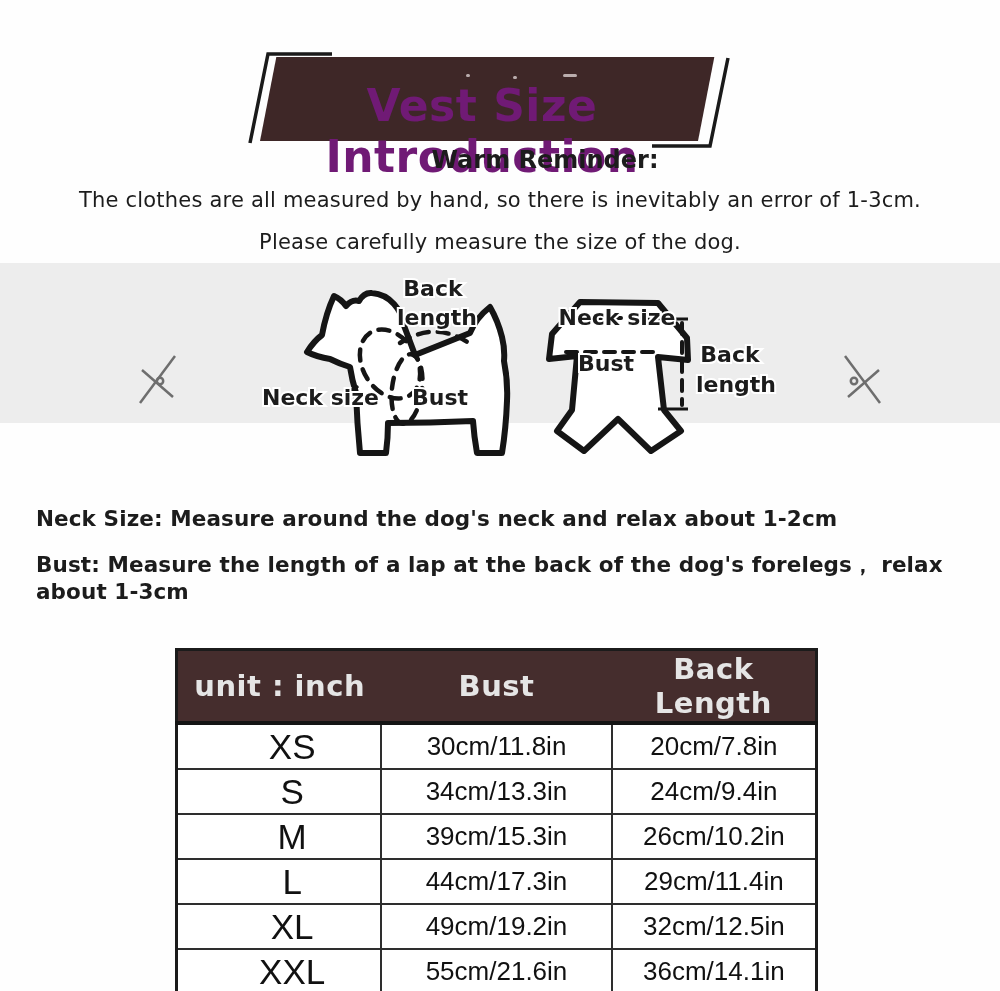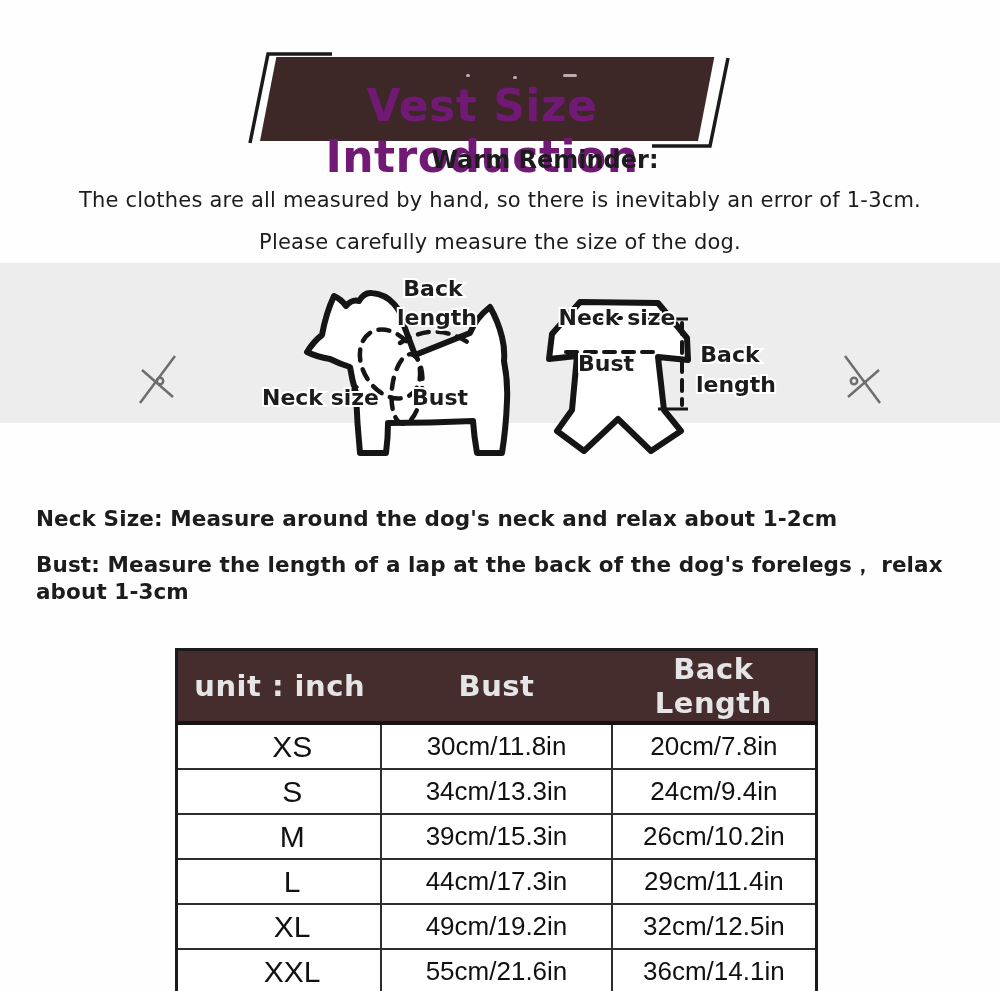--- a/index.html
+++ b/index.html
@@ -39,21 +39,21 @@
   }
   .size-table th{
     background:#452d2d;color:#e5e5e5;font-size:29px;font-weight:bold;
     height:44px;border-bottom:4px solid #141414;letter-spacing:.5px;
     font-family:"DejaVu Sans",sans-serif;
   }
   .size-table td{
     border:2px solid #2e2e2e;text-align:center;height:41px;
     font-family:"Liberation Sans",sans-serif;color:#111;
   }
-  .size-table td.size-cell{font-size:30px;padding-left:27px;}
+  .size-table td.size-cell{font-size:35px;padding-left:27px;}
   .size-table td.num-cell{font-size:26px;}
   .col-unit{width:32%;} .col-bust{width:36%;} .col-back{width:32%;}
 </style>
 </head>
 <body>
 
 <div class="canvas">
 
   <div class="banner-shape"></div>
   <svg class="banner-brackets" viewBox="0 0 1000 170" width="1000" height="170">

